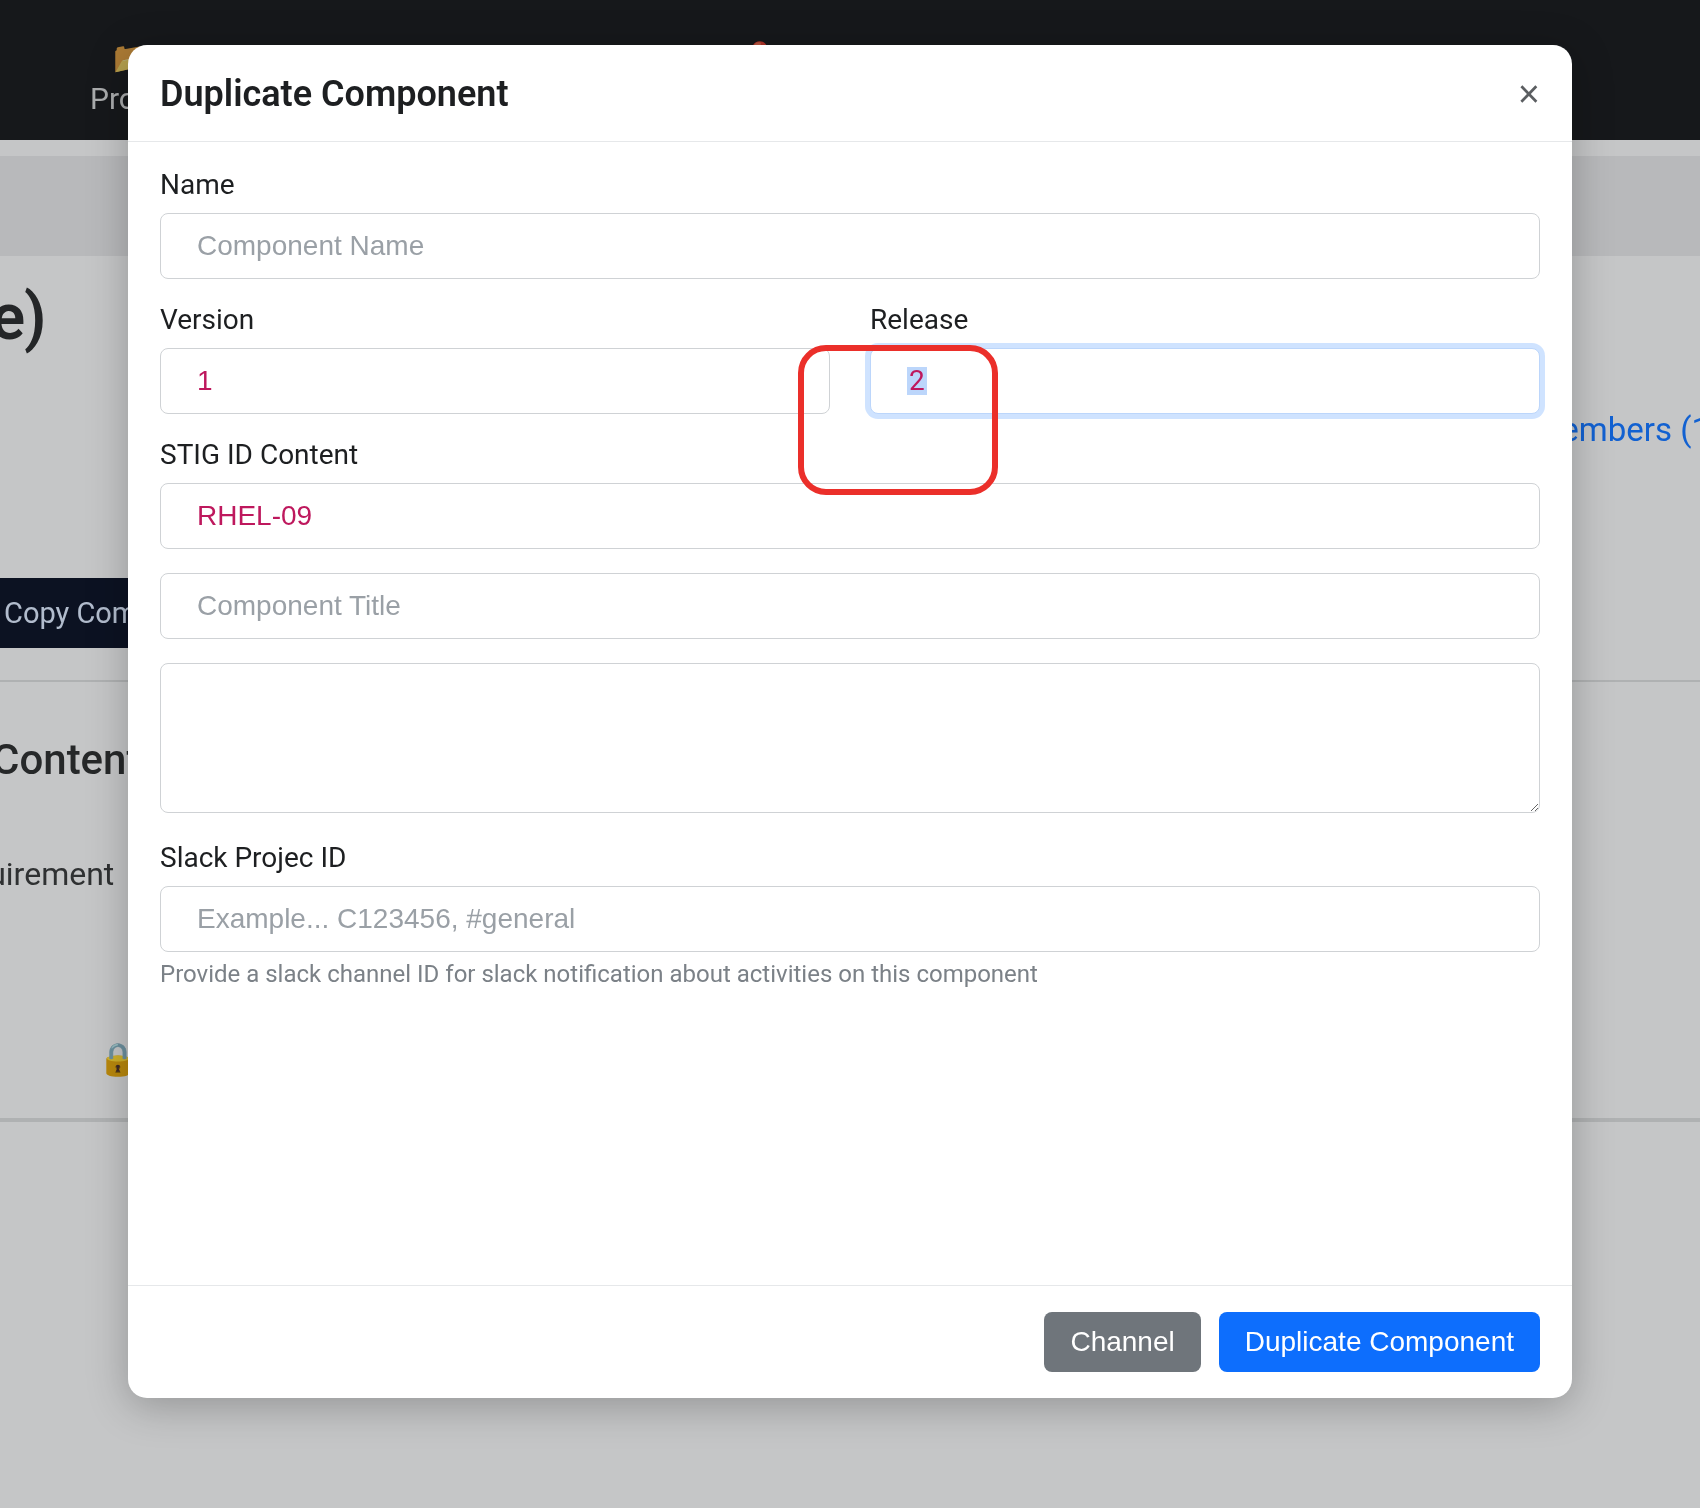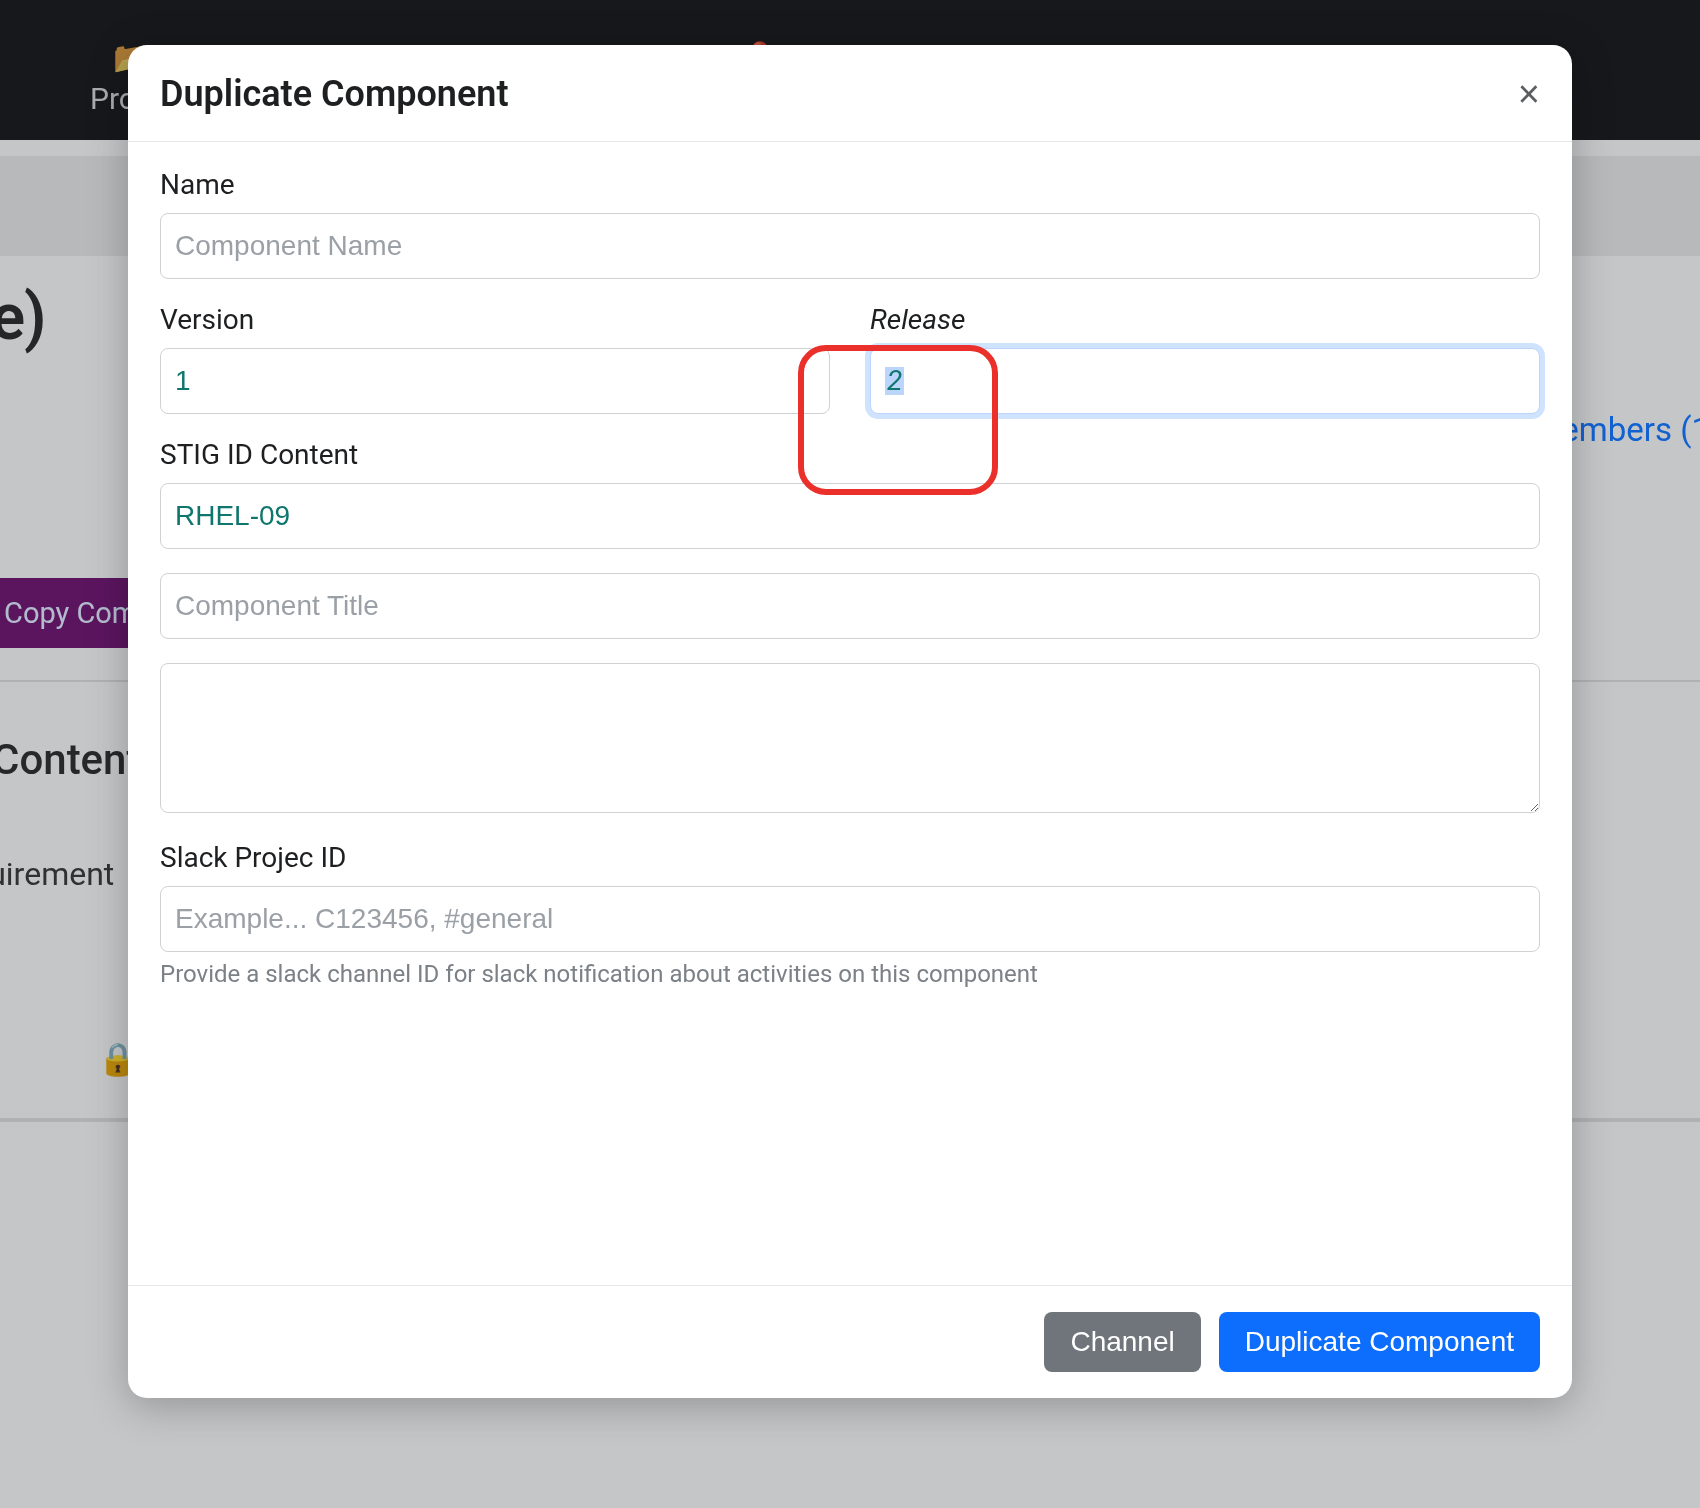--- a/index.html
+++ b/index.html
@@ -23,21 +23,21 @@
       position:absolute; top:280px; left:-60px;
       color:#2d2f31; font-size:64px; font-weight:600;
       letter-spacing:-1px;
     }
     .bg-members {
       position:absolute; top:410px; right:-10px;
       color:#1777ff; font-size:33px;
     }
     .bg-copy-btn {
       position:absolute; top:578px; left:0; height:70px; width:140px;
-      background:#701a75; color:#d9e6fa; font-size:29px;
+      background:#0f172a; color:#d9e6fa; font-size:29px;
       display:flex; align-items:center; padding-left:0; justify-content:flex-start;
     }
     .bg-copy-btn span{ margin-left:4px;}
     .bg-sep { position:absolute; top:680px; left:0; right:0; height:2px; background:#d6d8da; }
     .bg-content-lbl { position:absolute; top:735px; left:-8px; font-size:42px; font-weight:500; color:#2f3133; }
     .bg-req-lbl { position:absolute; top:855px; left:-30px; font-size:32px; color:#3a3c3e; }
     .bg-lock { position:absolute; top:1040px; left:98px; font-size:32px; color:#17191b; }
     .bg-bottomband{ position:absolute; top:1118px; left:0; right:0; height:4px; background:#d6d8da;}
 
     
@@ -68,23 +68,23 @@
       padding:26px 32px 28px 32px;
       overflow:auto; flex:1;
     }
 
     .form-group{ margin-bottom:24px; }
     .form-label{
       display:block; font-size:28px; color:#1d1f21; margin-bottom:12px;
     }
     .form-control{
       width:100%;
-      padding:16px 14px;
+      padding:16px 36px;
       font-size:28px;
-      color:#0f766e;
+      color:#be185d;
       border:1px solid #cfd2d5;
       border-radius:8px;
       background:#fff;
       outline:none;
     }
     .form-control::placeholder{ color:#9aa0a6; }
     textarea.form-control{ height:150px; resize:both; }
     .helper-text{ font-size:24px; color:#7b8187; margin-top:8px; }
 
     .two-col{ display:flex; gap:40px; }
@@ -158,21 +158,21 @@
     <div class="form-group">
       <label class="form-label">Name</label>
       <input class="form-control" type="text" placeholder="Component Name" style="">
     </div>
 
     <div class="two-col">
       <div class="col form-group">
         <label class="form-label">Version</label>
         <input class="form-control" type="text" value="1" style="">
       </div>
-      <div class="col form-group" style="position:relative;font-style:italic;">
+      <div class="col form-group" style="position:relative;">
         <label class="form-label">Release</label>
 
         <div class="form-control release-highlighted" style="line-height:1; min-height:66px; display:flex; align-items:center;">
           <span class="sel-text">2</span>
         </div>
       </div>
     </div>
 
     <div class="form-group">
       <label class="form-label">STIG ID Content</label>

